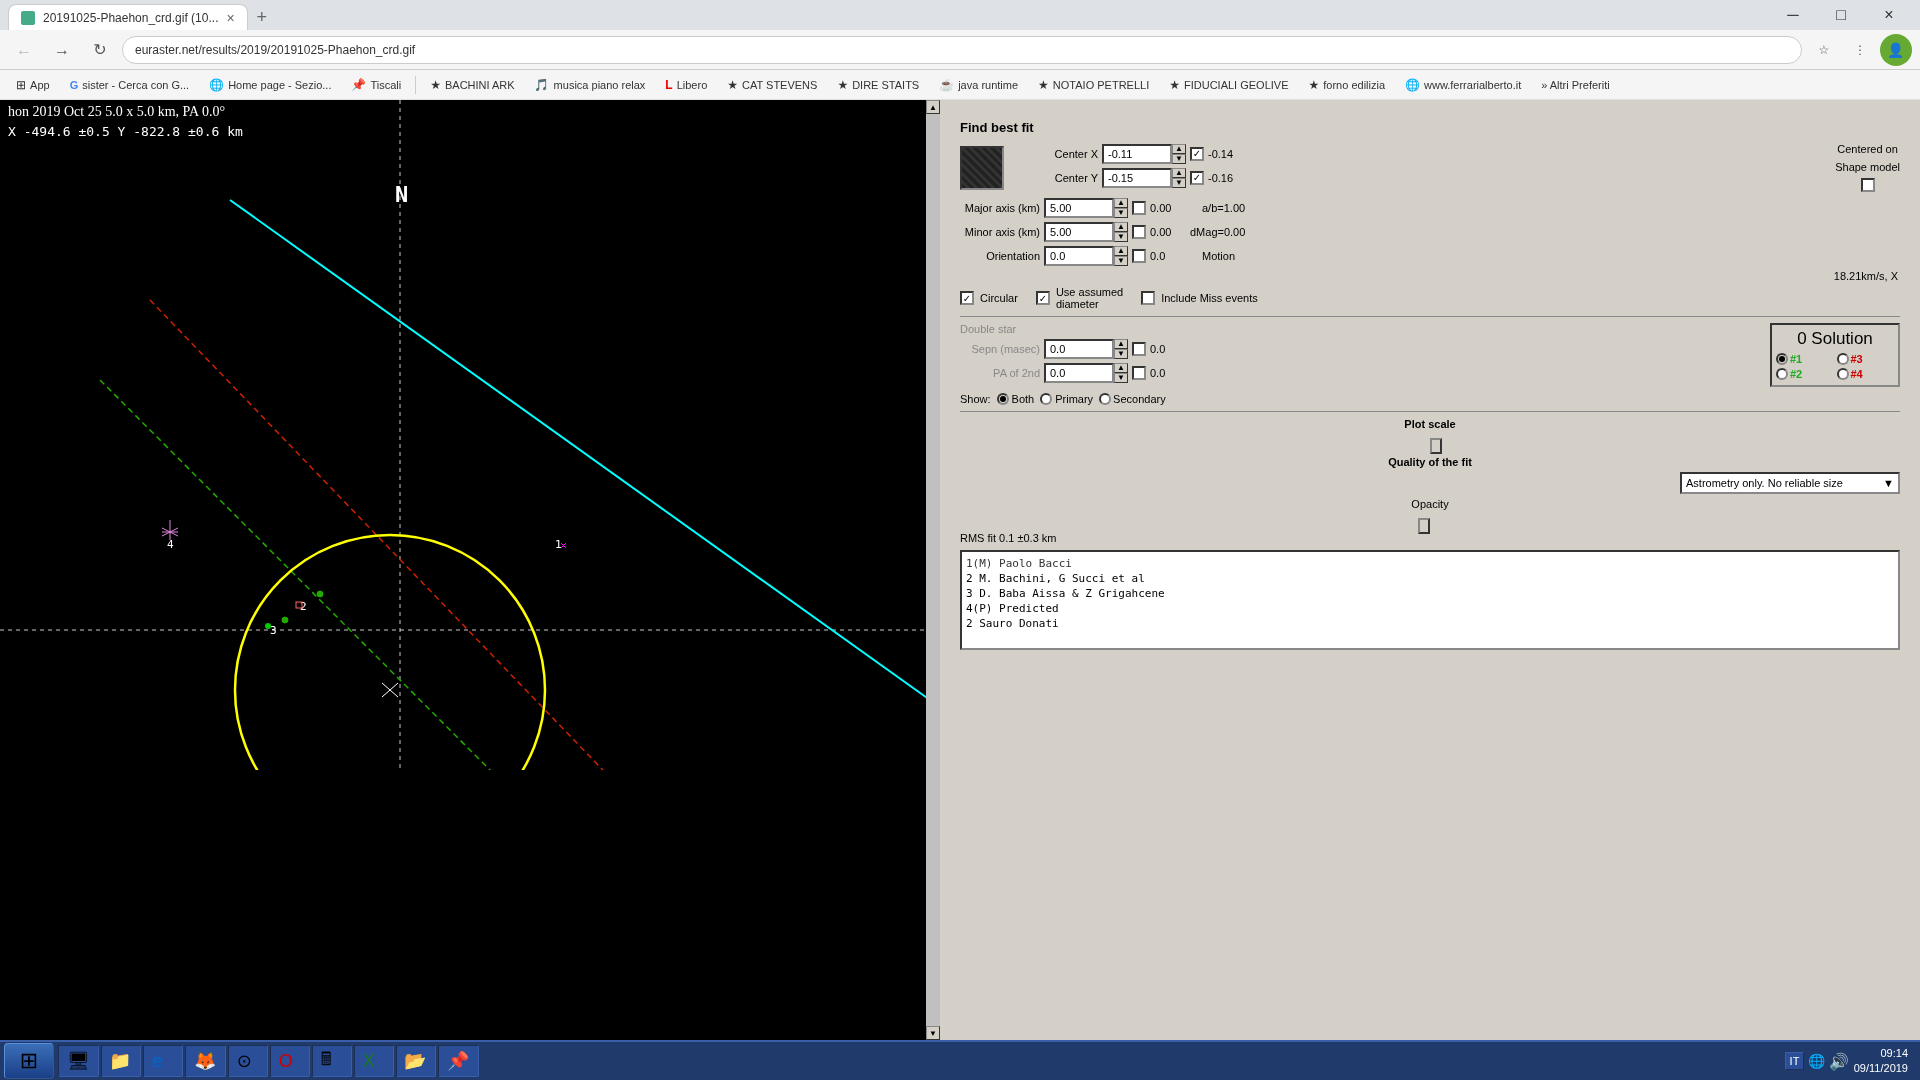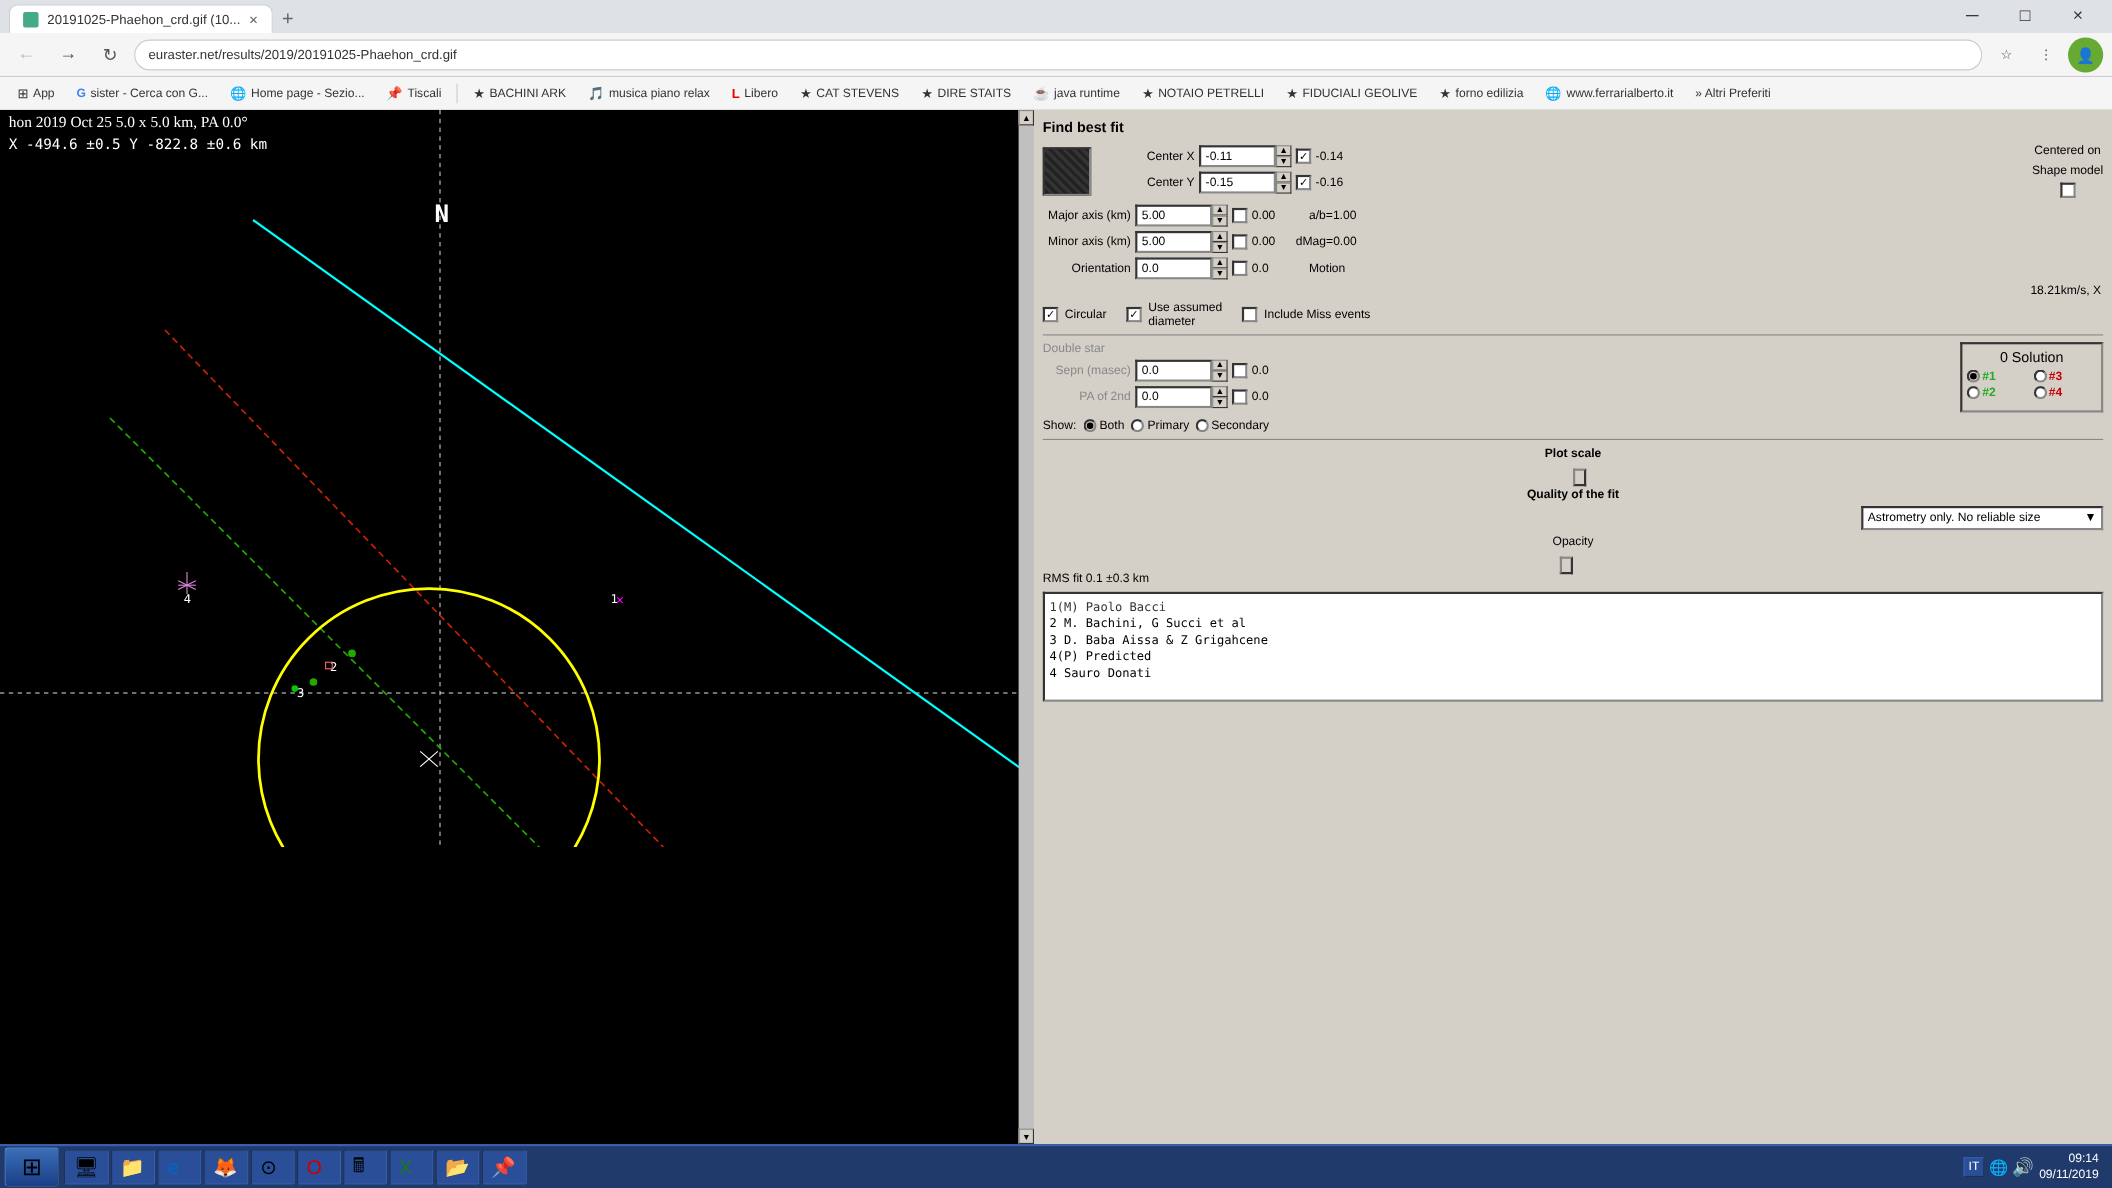--- a/index.html
+++ b/index.html
@@ -35,21 +35,21 @@
     
     .content-area { flex: 1; display: flex; overflow: hidden; }
 
     
     .astro-panel { width: 940px; height: 100%; background: #000; position: relative; overflow: hidden; }
     .astro-header { position: absolute; top: 4px; left: 8px; color: white; font-size: 14px; font-family: Liberation Serif, serif; z-index: 2; }
     .astro-subheader { position: absolute; top: 24px; left: 8px; color: white; font-size: 13px; font-family: monospace; z-index: 2; }
     .scroll-right { position: absolute; right: 0; top: 0; width: 14px; height: 100%; background: #c0c0c0; display: flex; flex-direction: column; align-items: center; }
 
     
-    .right-panel { flex: 1; background: #d4d0c8; padding: 8px; overflow-y: auto; }
+    .right-panel { flex: 1; background: #d4d0c8; padding: 20px; overflow-y: auto; }
     .find-best-fit { background: #d4d0c8; }
     .section-title { font-size: 13px; font-weight: bold; color: #000; margin-bottom: 6px; }
     .form-row { display: flex; align-items: center; margin-bottom: 4px; gap: 4px; }
     .form-label { font-size: 11px; color: #000; min-width: 80px; text-align: right; }
     .form-input { width: 70px; height: 20px; border: 2px inset #888; background: white; font-size: 11px; padding: 0 4px; display: flex; align-items: center; }
     .spinner-group { display: flex; align-items: center; }
     .spinner { display: flex; flex-direction: column; width: 14px; }
     .spin-btn { width: 14px; height: 10px; background: #d4d0c8; border: 1px outset #888; font-size: 8px; display: flex; align-items: center; justify-content: center; cursor: pointer; line-height: 1; }
     .cb { width: 14px; height: 14px; border: 2px inset #888; background: white; display: flex; align-items: center; justify-content: center; cursor: pointer; }
     .cb.checked::after { content: '✓'; font-size: 10px; color: #000; }
@@ -388,21 +388,21 @@
                   <div class="spin-btn">▲</div>
                   <div class="spin-btn">▼</div>
                 </div>
               </div>
               <div class="cb"></div>
               <span class="check-val">0.0</span>
             </div>
           </div>
 
           <div style="border:2px inset #888; background:#d4d0c8; padding:4px; min-width:130px;">
-            <div style="font-size:13px; text-align:center; margin-bottom:4px;">0 Solution</div>
+            <div style="font-size:17px; text-align:center; margin-bottom:4px;">0 Solution</div>
             <div style="display:grid; grid-template-columns:1fr 1fr; gap:3px;">
               <div style="display:flex;align-items:center;gap:2px;">
                 <div class="radio checked"></div>
                 <span style="color:#22aa22;font-size:11px;font-weight:bold;">#1</span>
               </div>
               <div style="display:flex;align-items:center;gap:2px;">
                 <div class="radio"></div>
                 <span style="color:#cc0000;font-size:11px;font-weight:bold;">#3</span>
               </div>
               <div style="display:flex;align-items:center;gap:2px;">
@@ -470,21 +470,21 @@
           <div class="result-item">
             <span>  2      M. Bachini, G Succi et al</span>
           </div>
           <div class="result-item">
             <span>  3      D. Baba Aissa &amp; Z Grigahcene</span>
           </div>
           <div class="result-item">
             <span>  4(P)  Predicted</span>
           </div>
           <div class="result-item">
-            <span>  4      Sauro Donati</span>
+            <span>  2      Sauro Donati</span>
           </div>
         </div>
 
       </div>
     </div>
   </div>
 
   <div class="taskbar">
     <div class="start-btn">
       <span class="start-icon">⊞</span>

